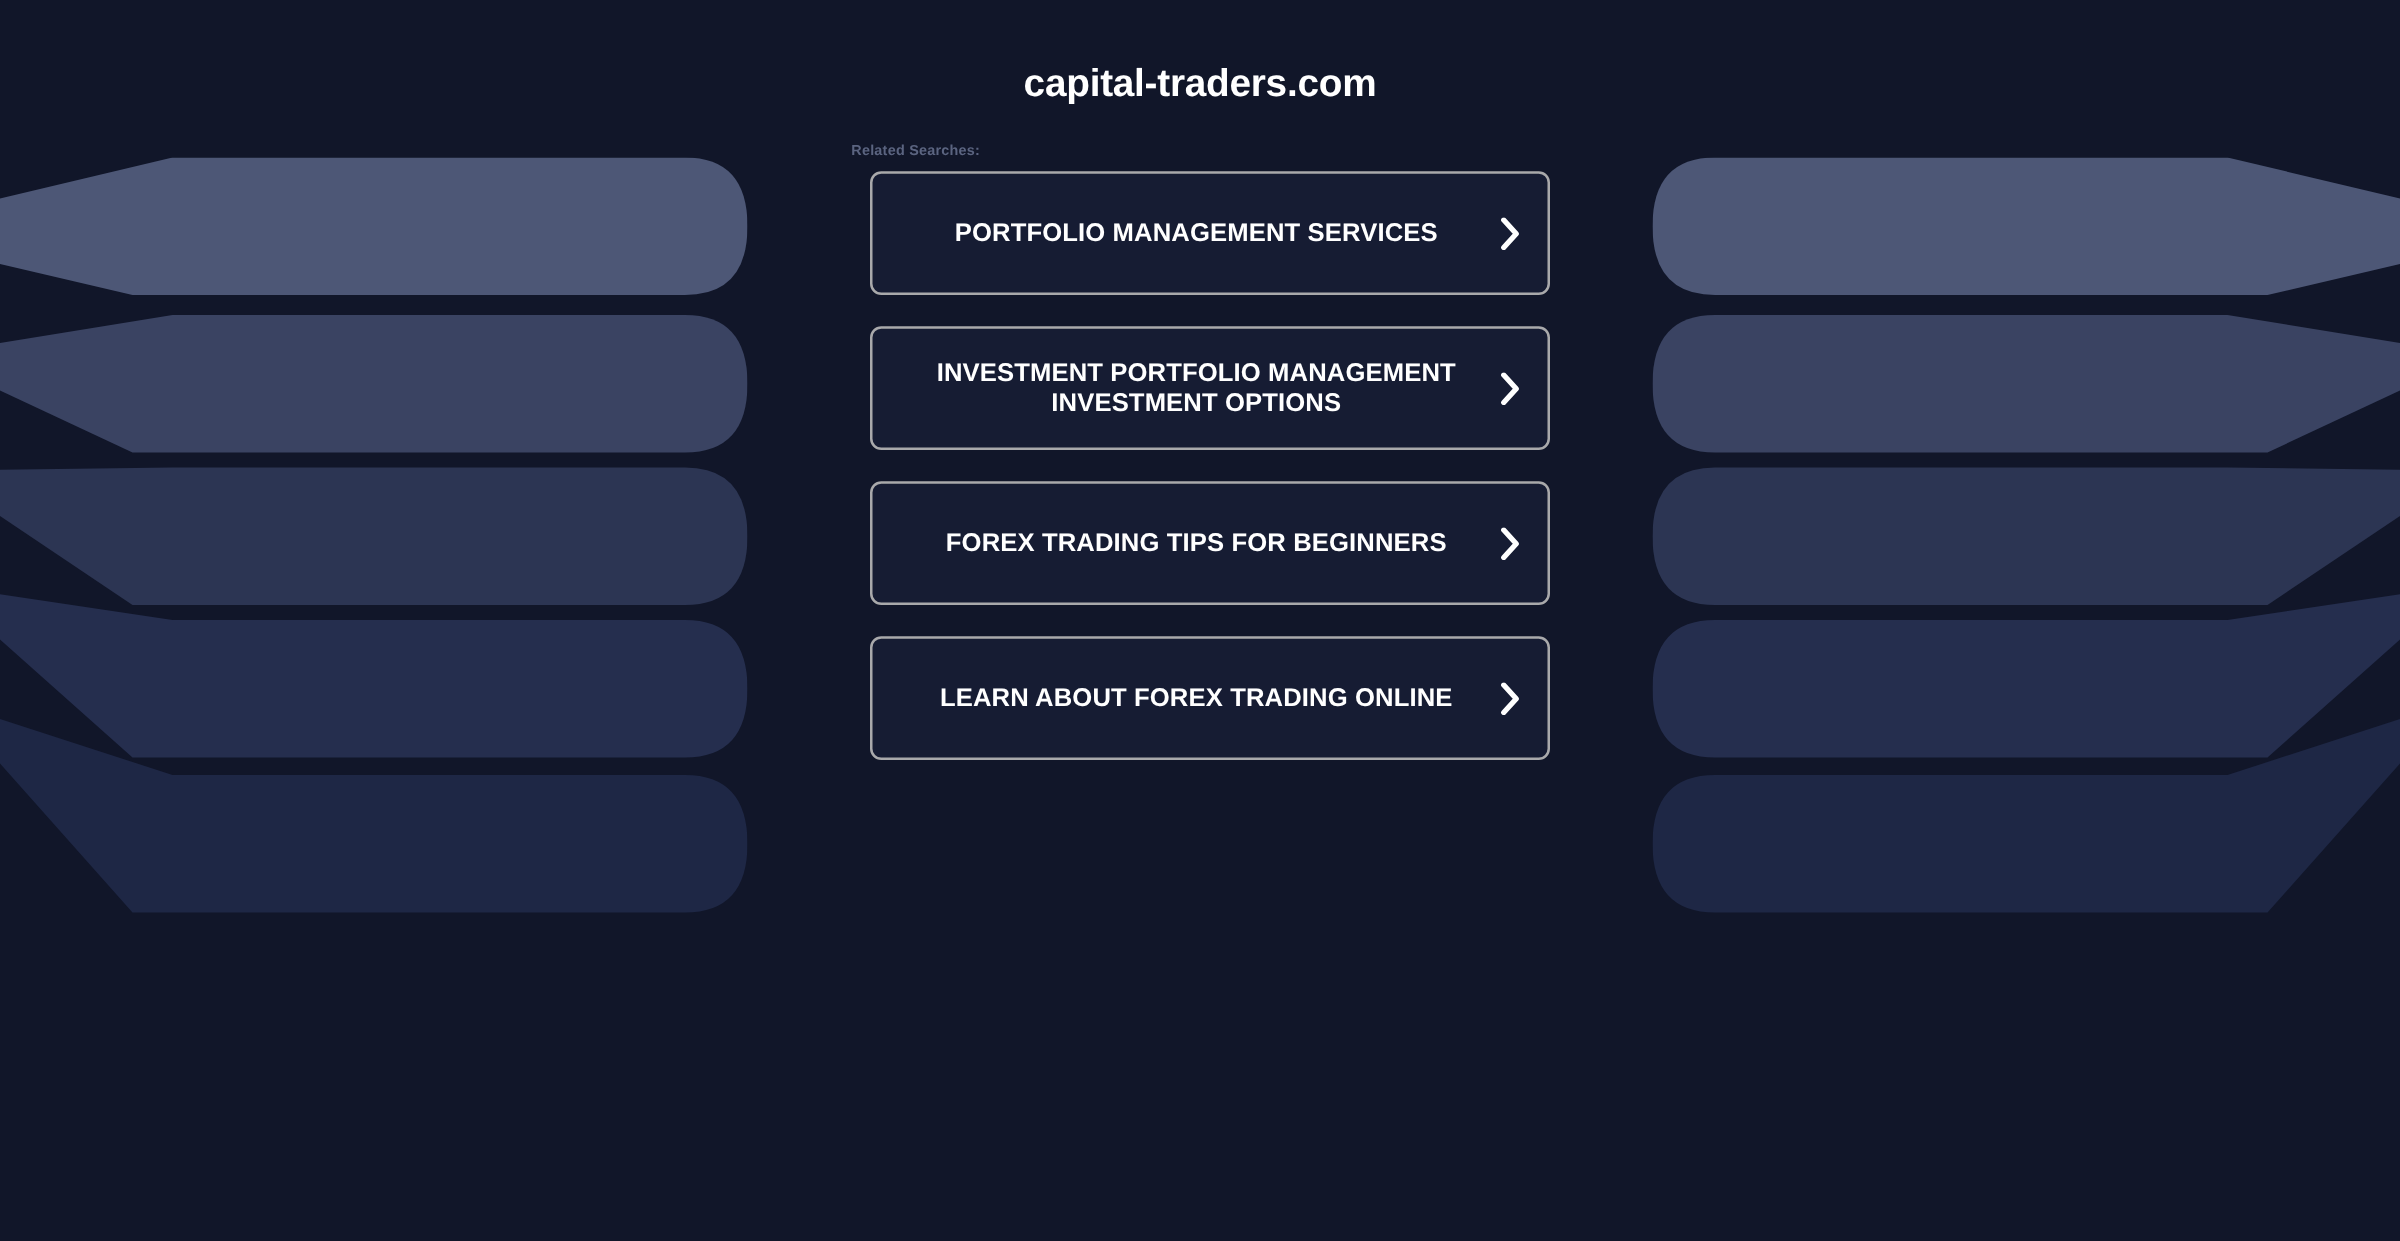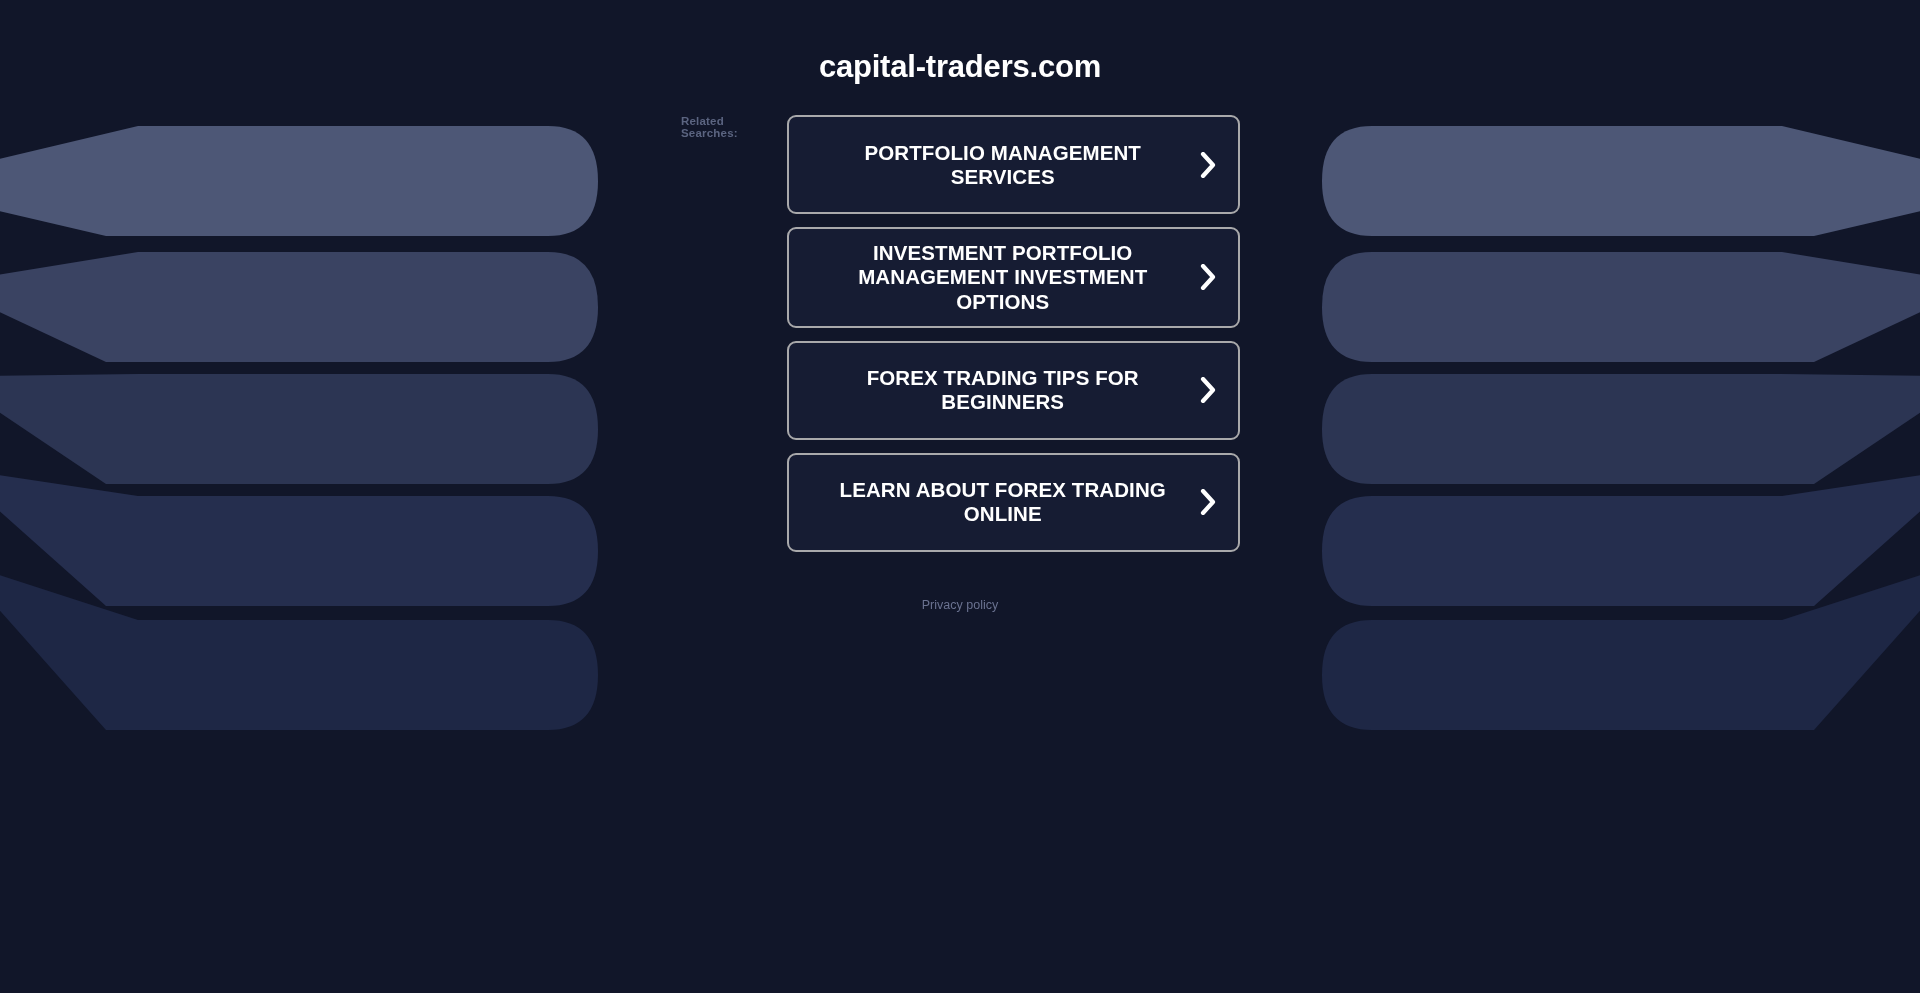--- a/index.html
+++ b/index.html
@@ -48,36 +48,36 @@
     color: #ffffff;
     letter-spacing: -0.2px;
     text-align: center;
     line-height: 1.2;
   }
 
   .content {
     width: 560px;
     margin-top: 30px;
     display: flex;
-    flex-direction: row;
+    flex-direction: column;
   }
 
   .related-label {
     font-size: 11.5px;
     font-weight: bold;
     color: #5b6480;
     letter-spacing: 0.2px;
     margin-bottom: 10px;
     padding-left: 1px;
   }
 
   .card-list {
     display: flex;
     flex-direction: column;
-    gap: 13px;
+    gap: 25px;
     list-style: none;
     margin-left: 16px;
   }
 
   .card {
     position: relative;
     display: flex;
     align-items: center;
     justify-content: center;
     min-height: 99px;
@@ -199,17 +199,14 @@
         <span class="chevron">
           <svg width="16" height="26" viewBox="0 0 16 26" fill="none">
             <path d="M3 2 L13 13 L3 24" stroke="#ffffff" stroke-width="4.2" stroke-linecap="round" stroke-linejoin="round"></path>
           </svg>
         </span>
       </li>
 
     </ul>
   </div>
 
-  <div class="footer">
-    <a class="privacy-link" href="#">Privacy policy</a>
-  </div>
 
 </div>
 
 </body></html>

